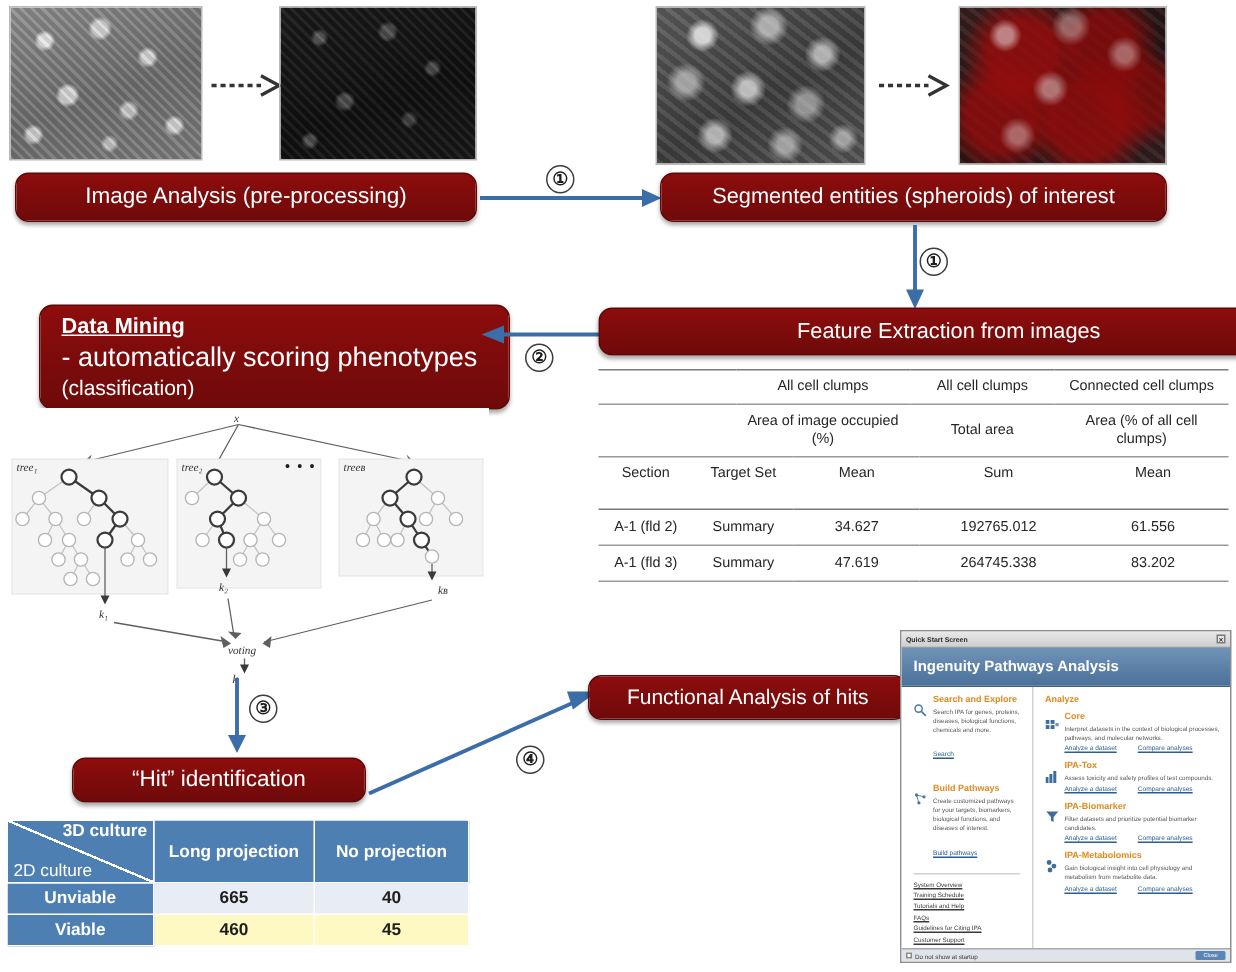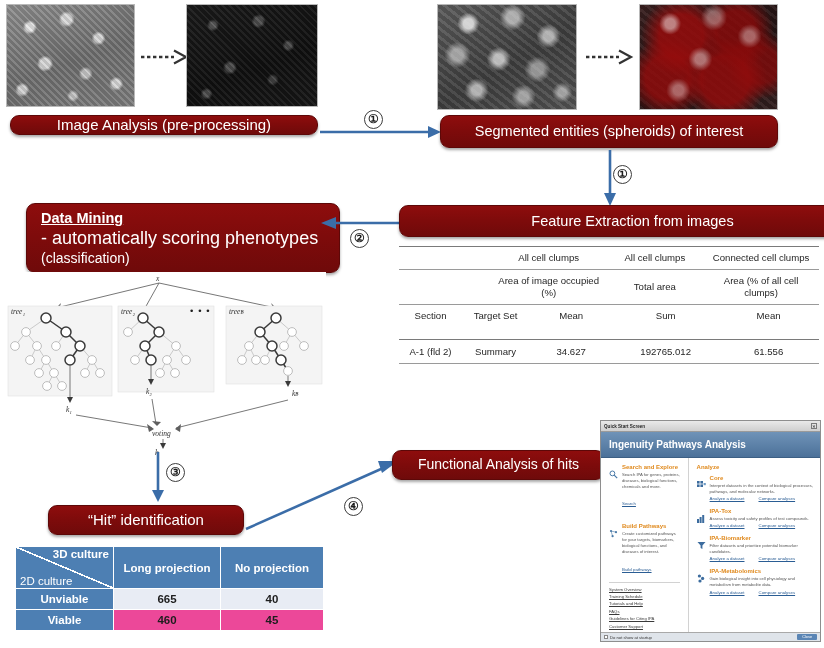--- a/index.html
+++ b/index.html
@@ -120,21 +120,21 @@
   .rf-txt { font-family:"Liberation Serif", serif; font-style:italic; font-size:7.5px; fill:#333; }
 
   
   .cmx { position:absolute; border-collapse:collapse; font-size:11.5px; }
   .cmx td {
     border:1px solid #ffffff;
     text-align:center; font-weight:700; color:#ffffff;
     background:#4d7fb3; padding:4px 6px; white-space:nowrap;
   }
   .cmx td.num { background:#e8ecf4; color:#1d1d1d; font-weight:700; }
-  .cmx td.num.alt { background:#ec4899;margin-top:35px; }
+  .cmx td.num.alt { background:#fef9c3;margin-top:35px; }
   .cmx td.corner {
     position:relative; padding:0; width:98px; height:42px;
     background:#4d7fb3; overflow:hidden;
   }
   .cmx .corner-3d {
     position:absolute; top:1px; right:4px; font-size:11.5px; font-weight:700; color:#fff;
   }
   .cmx .corner-2d {
     position:absolute; bottom:1px; left:4px; font-size:11.5px; font-weight:400; color:#fff;
   }
@@ -205,21 +205,21 @@
 
 <svg class="arrow-svg" style="left:585px; top:48px;" width="48" height="18" viewBox="0 0 48 18">
   <line x1="1" y1="9" x2="34" y2="9" stroke="#333" stroke-width="2.4" stroke-dasharray="3.4,2.6"></line>
   <path d="M34,2.5 L46,9 L34,15.5" fill="none" stroke="#333" stroke-width="2.2"></path>
 </svg>
 
 <div class="micro m4" style="left:639px; top:4px; width:139px; height:106px;">
   <div class="tex"></div>
 </div>
 
-<div class="rbox" style="left:10px; top:115px; width:308px; height:20px;">
+<div class="rbox" style="left:10px; top:115px; width:308px; height:33px;">
   <span class="lbl" style="font-size:15px;">Image Analysis (pre-processing)</span>
 </div>
 
 <svg class="arrow-svg" style="left:320px; top:122px;" width="122" height="20" viewBox="0 0 122 20">
   <line x1="0" y1="10" x2="110" y2="10" stroke="#3b6da8" stroke-width="2.6"></line>
   <path d="M108,4 L121,10 L108,16 Z" fill="#3b6da8"></path>
 </svg>
 <div class="stepnum" style="left:364px; top:110px;">①</div>
 
 <div class="rbox" style="left:440px; top:115px; width:338px; height:33px;">
@@ -274,20 +274,27 @@
       <td style="width:25%">Sum</td>
       <td style="width:24%">Mean</td>
     </tr>
     <tr class="rule-top" style="height:24px;">
       <td>A-1 (fld 2)</td>
       <td>Summary</td>
       <td>34.627</td>
       <td>192765.012</td>
       <td>61.556</td>
     </tr>
+    <tr class="rule-thin" style="height:24px;">
+      <td>A-1 (fld 3)</td>
+      <td>Summary</td>
+      <td>47.619</td>
+      <td>264745.338</td>
+      <td>83.202</td>
+    </tr>
     <tr class="rule-thin">
           <td colspan="5" style="padding:0;height:0;"></td>
         </tr>
   </tbody>
     </table>
 </div>
 
 <div class="rf" style="left:4px; top:272px; width:322px; height:178px;">
 <svg width="322" height="178" viewBox="0 0 322 178">
   <rect x="0" y="0" width="322" height="178" fill="#ffffff"></rect>
@@ -414,21 +421,21 @@
 <svg class="arrow-svg" style="left:244px; top:455px;" width="156" height="76" viewBox="0 0 156 76">
   <line x1="2" y1="74" x2="146" y2="10" stroke="#3b6da8" stroke-width="2.6"></line>
   <path d="M138,18 L154,6 L134,6 Z" fill="#3b6da8"></path>
 </svg>
 <div class="stepnum" style="left:344px; top:497px;">④</div>
 
 <div class="rbox" style="left:392px; top:450px; width:213px; height:30px;">
   <span class="lbl" style="font-size:14px;">Functional Analysis of hits</span>
 </div>
 
-<table class="cmx" style="left:15px; top:546px;">
+<table class="cmx" style="left:4px; top:546px;">
   <tbody>
       <tr>
     <td class="corner">
       <span class="corner-slash"></span>
       <span class="corner-3d">3D culture</span>
       <span class="corner-2d">2D culture</span>
     </td>
     <td style="width:107px;">Long projection</td>
     <td style="width:103px;">No projection</td>
   </tr>

